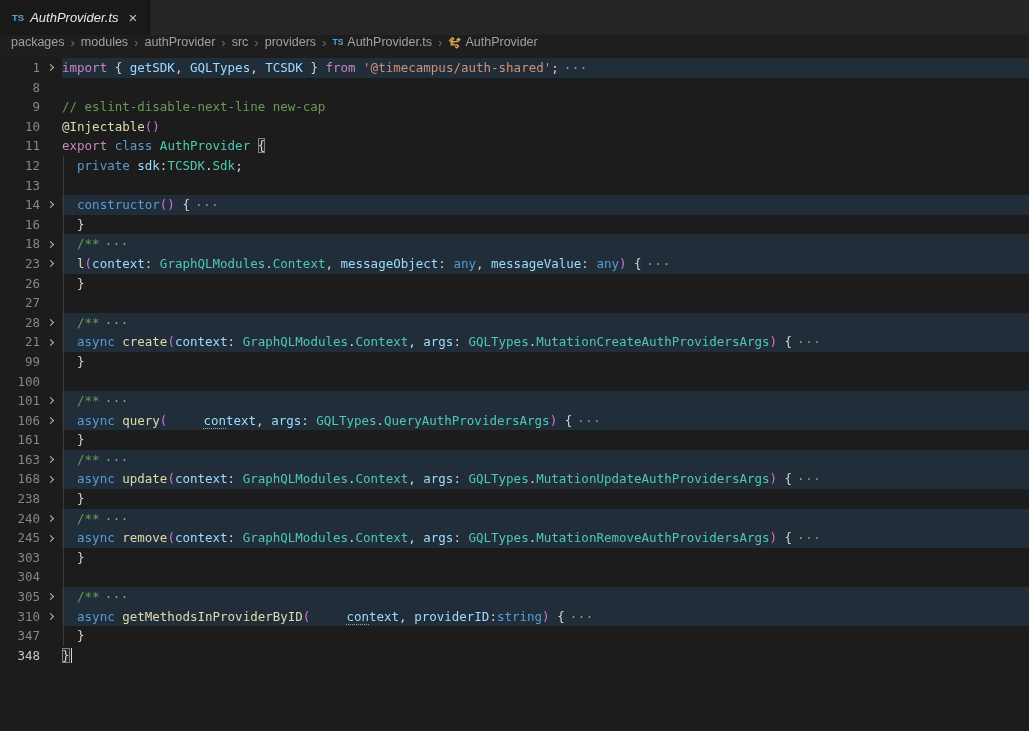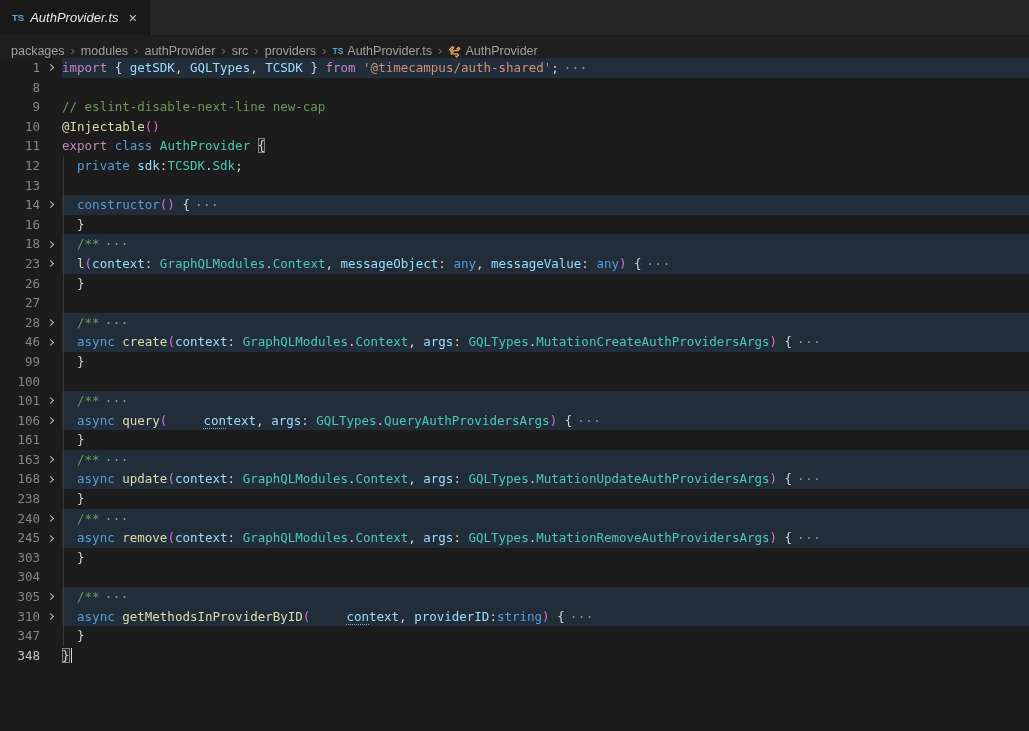--- a/index.html
+++ b/index.html
@@ -11,21 +11,21 @@
   .tab { background:var(--tab); display:flex; align-items:center; padding:0 12px;
          border-right:1px solid #111; min-width:140px; cursor:pointer; }
   .ts-badge { color:var(--tsicon); font-family:"Liberation Sans", sans-serif; font-weight:bold;
               font-size:9.5px; letter-spacing:0; margin-right:6px; }
   .tab-title { color:#e9e9e9; font-family:"Liberation Sans", sans-serif; font-style:italic;
                font-size:13px; }
   .tab-close { color:#c2c2c2; font-family:"Liberation Sans", sans-serif; font-size:15px;
                margin-left:10px; line-height:1; cursor:pointer; }
 
   
-  .breadcrumbs { height:23px; background:var(--crumbbg); display:flex; align-items:flex-end;
+  .breadcrumbs { height:23px; background:var(--crumbbg); display:flex; align-items:flex-start;
                  padding-left:11px; font-family:"Liberation Sans", sans-serif; font-size:12.5px;
                  color:var(--crumbfg); }
   .crumb { display:flex; align-items:center; cursor:pointer; }
   .crumb .ts-badge { font-size:8.5px; margin-right:4px; }
   .crumb-sep { margin:0 6px; color:#6f6f6f; font-size:13px; }
   .class-icon { width:13px; height:13px; margin-right:4px; display:inline-block; }
 
   
   .editor { position:relative; }
   .row { display:flex; height:19.6px; line-height:19.6px; font-size:12.5px; }
@@ -200,21 +200,21 @@
       <div class="gutter">
         <span class="ln">28</span>
         <span class="foldbox">
           <span class="chev"></span>
         </span>
       </div>
       <div class="code guided"><span class="c7">  /**</span><span class="ell">···</span></div>
     </div>
     <div class="row hl">
       <div class="gutter">
-        <span class="ln">46</span>
+        <span class="ln">21</span>
         <span class="foldbox">
           <span class="chev"></span>
         </span>
       </div>
       <div class="code guided"><span class="c1">  async</span><span class="c8"> </span><span class="c3">create</span><span class="c9">(</span><span class="c5">context</span><span class="c8">: </span><span class="c4">GraphQLModules</span><span class="c8">.</span><span class="c4">Context</span><span class="c8">, </span><span class="c5">args</span><span class="c8">: </span><span class="c4">GQLTypes</span><span class="c8">.</span><span class="c4">MutationCreateAuthProvidersArgs</span><span class="c9">)</span><span class="c8"> {</span><span class="ell">···</span></div>
     </div>
     <div class="row">
       <div class="gutter">
         <span class="ln">99</span>
         <span class="foldbox"></span>

